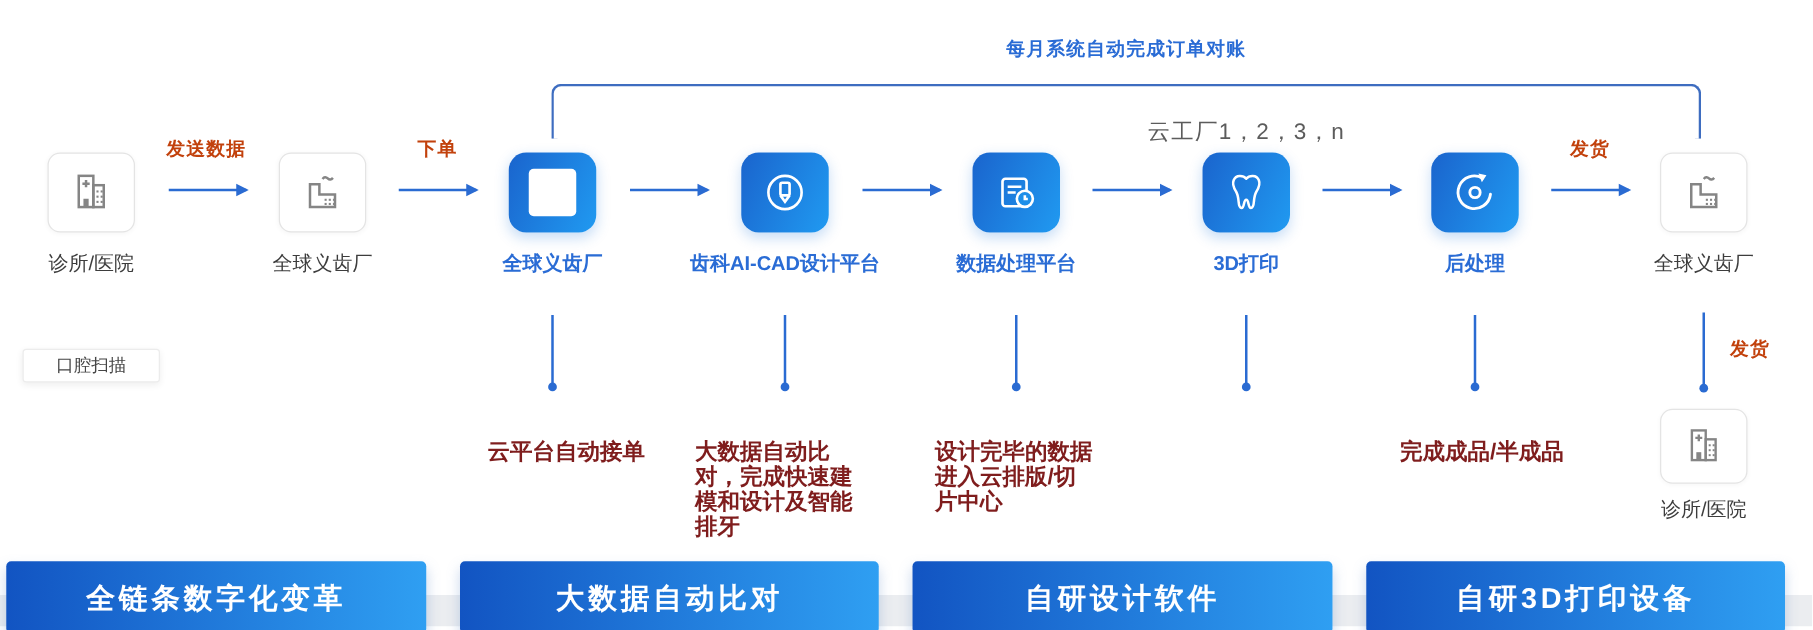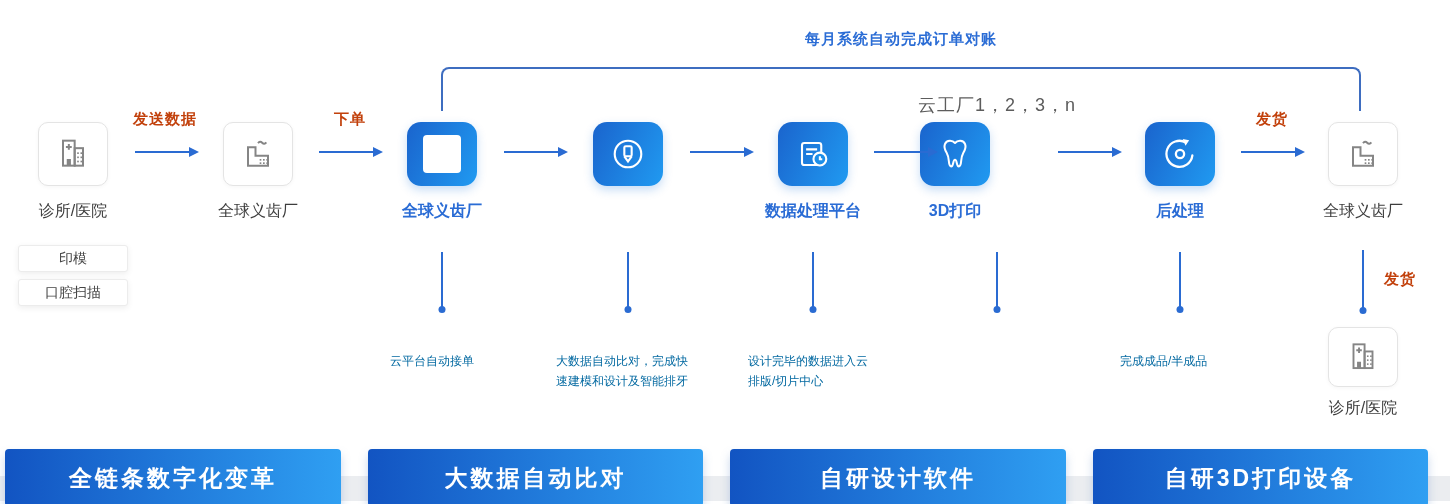--- a/index.html
+++ b/index.html
@@ -40,21 +40,21 @@
   .vconn::after { content:''; position:absolute; left:50%; bottom:-3px; transform:translateX(-50%);
                   width:7px; height:7px; border-radius:50%; background:#2a6bd2; }
 
   
   .mini-box { position:absolute; left:18px; width:110px; height:27px; background:#fff;
               border:1px solid #ececec; border-radius:3px; box-shadow:0 2px 6px rgba(0,0,0,0.07);
               display:flex; align-items:center; justify-content:center;
               font-size:14px; color:#454545; }
 
   
-  .note { position:absolute; top:327px; font-size:12px; line-height:20px; color:#0369a1; }
+  .note { position:absolute; top:327px; font-size:18px; line-height:20px; color:#7f1d1d;font-weight:bold; }
 
   
   .bar-band { position:absolute; left:0; top:452px; width:1450px; height:25px; background:#ebedf0; }
   .bar { position:absolute; top:425px; height:58px; border-radius:4px;
          background:linear-gradient(90deg,#1254c2 0%,#2f9ff2 100%);
          box-shadow:0 6px 10px rgba(100,140,200,0.35);
          display:flex; align-items:center; justify-content:center;
          color:#fff; font-size:23px; font-weight:bold; letter-spacing:3px;text-align:right; }
 
   svg { display:block; }
@@ -114,35 +114,36 @@
   </div>
 
   <div class="node" style="left:528px">
     <div class="icon-box blue">
       <svg width="44" height="44" viewBox="0 0 48 48" fill="none" stroke="currentColor" stroke-width="2.3">
         <circle cx="24" cy="24" r="14.5"></circle>
         <rect x="20" y="15.5" width="8" height="11" rx="1.5"></rect>
         <path d="M20 26.5 L24 32 L28 26.5"></path>
       </svg>
     </div>
+    <div class="node-label blue">齿科AI-CAD设计平台</div>
   </div>
 
   <div class="node" style="left:713px">
     <div class="icon-box blue">
       <svg width="44" height="44" viewBox="0 0 48 48" fill="none" stroke="currentColor" stroke-width="2.3">
         <rect x="12" y="12" width="21" height="24" rx="2.5"></rect>
         <path d="M16.5 19 h12 M16.5 24 h7"></path>
         <circle cx="31.5" cy="29.5" r="7" fill="#1e8fe9"></circle>
         <path d="M31.5 26.5 v3.2 h2.6"></path>
       </svg>
     </div>
     <div class="node-label blue">数据处理平台</div>
   </div>
 
-  <div class="node" style="left:855px">
+  <div class="node" style="left:897px">
     <div class="icon-box blue">
       <svg width="44" height="44" viewBox="0 0 48 48" fill="none" stroke="currentColor" stroke-width="2.2" stroke-linejoin="round">
         <path d="M24 12 c-2.5 -3 -9 -3.8 -11 1.3 c-1.6 4 0.6 7.4 2.1 9.8 c1.5 2.4 1.9 5.3 2.2 8.7 c0.2 2.7 1 5.7 2.6 5.7 c2.7 0 1.6 -7.2 4.1 -7.2 c2.5 0 1.4 7.2 4.1 7.2 c1.6 0 2.4 -3 2.6 -5.7 c0.3 -3.4 0.7 -6.3 2.2 -8.7 c1.5 -2.4 3.7 -5.8 2.1 -9.8 c-2 -5.1 -8.5 -4.3 -11 -1.3 z"></path>
       </svg>
     </div>
     <div class="node-label blue">3D打印</div>
   </div>
 
   <div class="node" style="left:1080px">
     <div class="icon-box blue">
@@ -178,21 +179,20 @@
   <div class="harrow" style="left:504px"></div>
   <div class="harrow" style="left:690px"></div>
   <div class="harrow" style="left:874px"></div>
   <div class="harrow" style="left:1058px"></div>
   <div class="harrow" style="left:1241px"></div>
 
   <div class="flow-label" style="left:105px">发送数据</div>
   <div class="flow-label" style="left:290px">下单</div>
   <div class="flow-label" style="left:1212px">发货</div>
 
-  <div class="mini-box" style="top:221px">印模</div>
   <div class="mini-box" style="top:255px">口腔扫描</div>
 
   <div class="vconn" style="left:441px;top:228px;height:58px"></div>
   <div class="vconn" style="left:627px;top:228px;height:58px"></div>
   <div class="vconn" style="left:812px;top:228px;height:58px"></div>
   <div class="vconn" style="left:996px;top:228px;height:58px"></div>
   <div class="vconn" style="left:1179px;top:228px;height:58px"></div>
 
   <div class="vconn" style="left:1362px;top:226px;height:61px"></div>
   <div class="flow-label" style="left:1340px;top:246px">发货</div>

